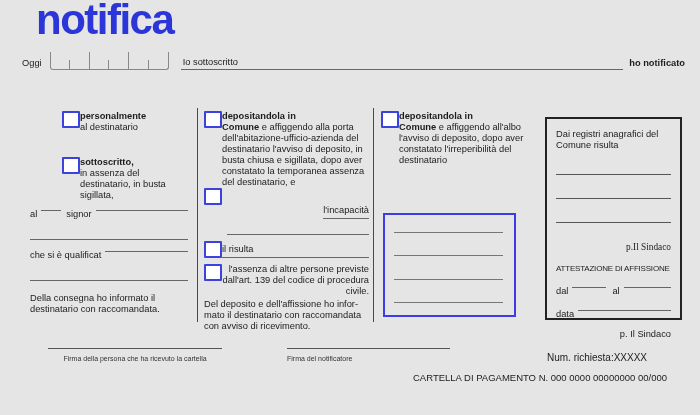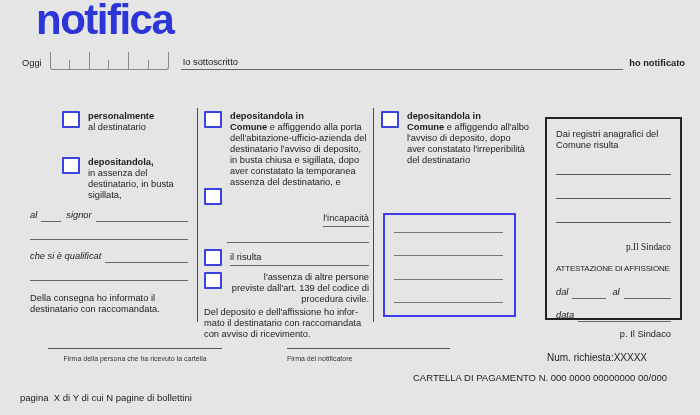--- a/index.html
+++ b/index.html
@@ -27,26 +27,26 @@
   .dc-cell{flex:1;height:100%;display:flex;justify-content:flex-end;align-items:flex-end;}
   .dc-cell.tall{border-right:1px solid #888;}
   .dc-cell.tick > i{display:block;height:9px;border-right:1px solid #888;}
   
   .vsep{position:absolute;top:108px;height:214px;width:1px;background:#4a4a4a;}
   #sep1{left:197px;} #sep2{left:373px;}
   .col{position:absolute;top:108px;padding-top:3px;}
   #col1{left:30px;width:158px;}
   #col2{left:204px;width:165px;}
   #col3{left:381px;width:149px;}
-  .opt{display:flex;gap:8px;}
+  .opt{display:flex;}
   .cb{width:14px;height:13px;border:2px solid #3a43dd;border-radius:1px;flex:none;background:#fff;}
   .opt-text b{display:inline;}
   .opt-text .block{display:block;}
   .indent1{margin-left:32px;}
-  .fieldrow{display:flex;align-items:flex-end;height:13px;font-style:italic;}
+  .fieldrow{display:flex;height:13px;}
   .blank-line{border-bottom:1px solid #666;height:1px;}
   .multiline{white-space:pre-line;}
   .opt-underline{flex:1;border-bottom:1px solid #666;padding-bottom:2px;align-self:flex-end;}
   
   #bluebox{position:absolute;left:383px;top:213px;width:133px;height:104px;
     border:2px solid #3c3ce8;box-sizing:border-box;padding:16px 11px 12px 9px;
     display:flex;flex-direction:column;justify-content:space-between;}
   #bluebox .blank-line{border-bottom:1px solid #777;}
   
   #blackbox{position:absolute;left:545px;top:117px;width:137px;height:203px;
@@ -99,21 +99,21 @@
   <div class="col" id="col1">
     <div class="opt indent1">
       <span class="cb"></span>
       <span class="opt-text">
         <b class="block">personalmente</b><span>al destinatario</span>
       </span>
     </div>
     <div class="opt indent1" style="margin-top:24px;">
       <span class="cb"></span>
       <span class="opt-text">
-        <b class="block">depositandola,</b><span>in assenza del destinatario, in busta sigillata,</span>
+        <b class="block">sottoscritto,</b><span>in assenza del destinatario, in busta sigillata,</span>
       </span>
     </div>
     <div class="fieldrow" style="margin-top:8px;">
       <span class="lbl">al</span>
       <span class="fill-short"></span>
       <span class="lbl" style="padding-left:5px;">signor</span>
       <span class="fill"></span>
     </div>
     <div class="blank-line" style="margin-top:16px;"></div>
     <div class="fieldrow" style="margin-top:10px;">
@@ -186,16 +186,15 @@
     </div>
     <div class="right-align" style="margin-top:7px;">p. Il Sindaco</div>
   </div>
 
   <div class="sigline" id="sigline1"></div>
   <div class="sigcaption" id="sigcap1">Firma della persona che ha ricevuto la cartella</div>
   <div class="sigline" id="sigline2"></div>
   <div class="sigcaption" id="sigcap2">Firma del notificatore</div>
   <div id="numrichiesta">Num. richiesta:XXXXX</div>
 
-  <div id="pageinfo">pagina  X di Y di cui N pagine di bollettini</div>
   <div id="cartellanum">CARTELLA DI PAGAMENTO N. 000 0000 00000000 00/000</div>
 
 </div>
 
 </body></html>

